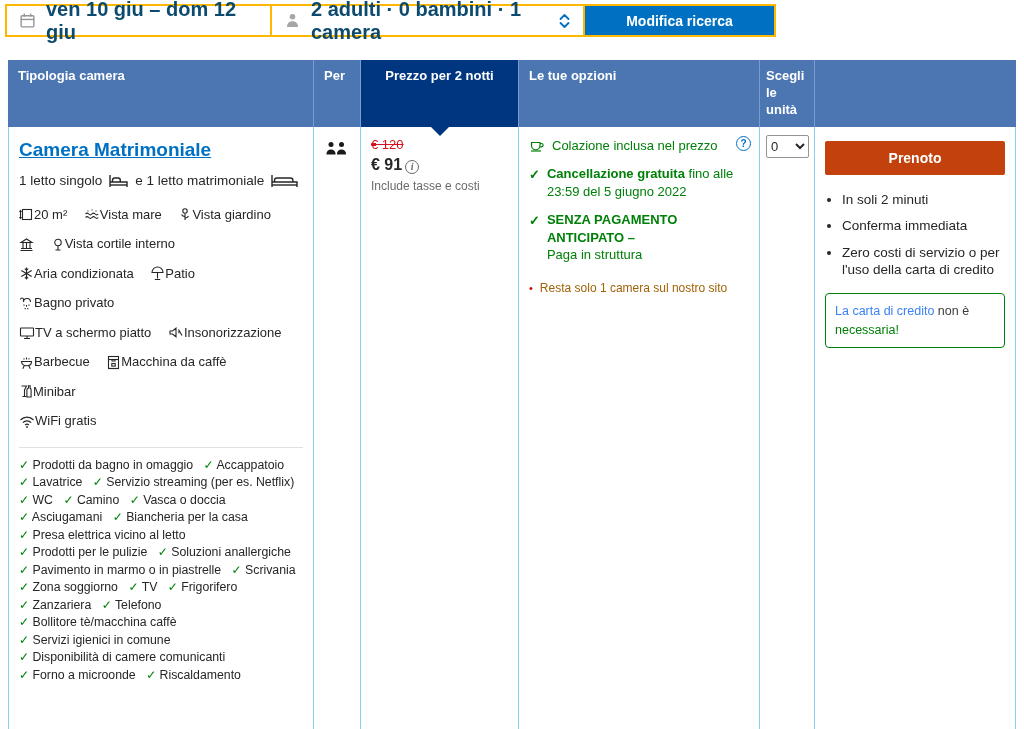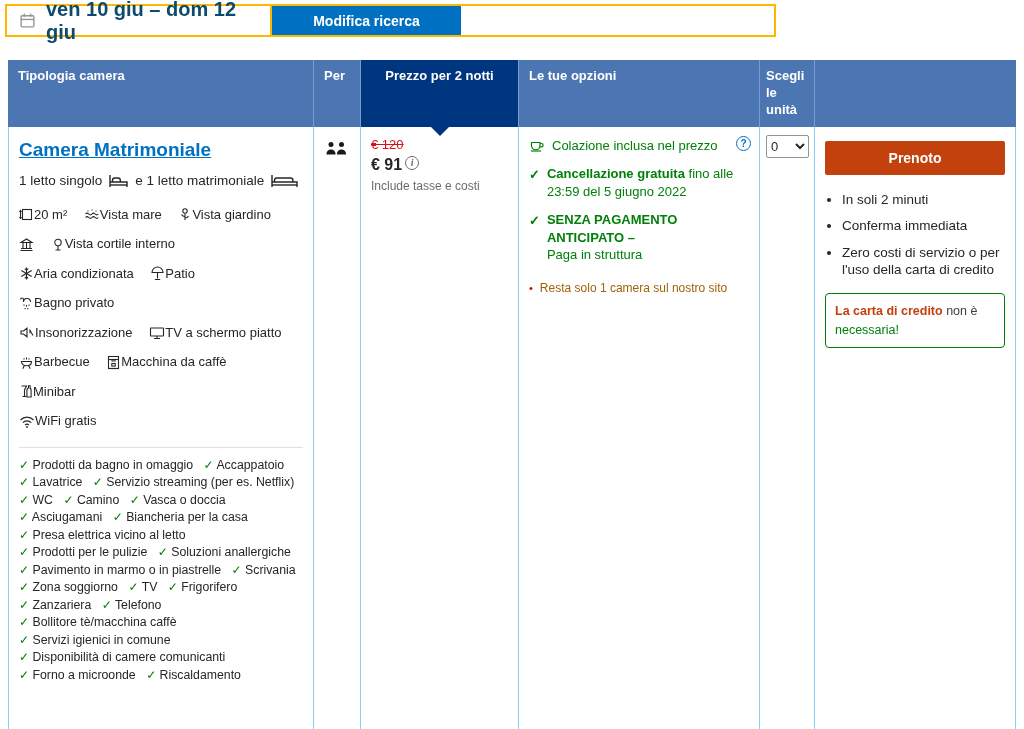--- a/index.html
+++ b/index.html
@@ -60,21 +60,21 @@
   .features { font-size:12.3px; line-height:17.5px; }
   .feat { display:inline; white-space:nowrap; margin-right:7px; }
   .check { color:#008009; font-size:12px; }
   .check::before { content:"✓"; }
 
   
   .td-per { padding-top:14px; text-align:center; }
 
   
   .price-old { color:#d4111e; font-size:13px; text-decoration:line-through; margin-bottom:4px; }
-  .price-now { font-size:16px; font-weight:bold; display:flex; align-items:flex-start; gap:3px; }
+  .price-now { font-size:16px; font-weight:bold; display:flex; align-items:flex-end; gap:3px; }
   .icon-info {
     width:14px; height:14px; border:1px solid #6b6b6b; border-radius:50%;
     color:#6b6b6b; font-size:10px; line-height:12px; text-align:center;
     display:inline-block; font-style:italic; font-family:"Liberation Serif", serif;
   }
   .icon-info::before { content:"i"; }
   .price-note { color:#6b6b6b; font-size:12px; margin-top:5px; }
 
   
   .td-opts { position:relative; font-size:13px; }
@@ -103,38 +103,53 @@
   .book-btn {
     width:100%; height:34px; background:#c2410c; color:#fff; border:0; border-radius:2px;
     font-family:inherit; font-size:14px; font-weight:bold; cursor:pointer; margin-top:4px;
   }
   .benefits { margin:16px 0 14px 0; padding-left:17px; font-size:13.5px; }
   .benefits li { margin-bottom:9px; line-height:1.3; }
   .cc-box {
     border:1px solid #008009; border-radius:4px; padding:8px 9px;
     font-size:12.5px; line-height:1.5; color:#008009;
   }
-  .cc-bold { font-weight:bold; color:#c2410c; }
+  .cc-bold { font-weight:normal; color:#3b82f6; }
   .cc-mid  { color:#3d3d3d; }
 </style>
 </head>
 <body>
 
 <div class="searchbar">
   <div class="sb-cell sb-dates">
     <span>
       <svg width="17" height="17" viewBox="0 0 16 16" fill="none" stroke="#949494" stroke-width="1.3">
         <rect x="2" y="3.5" width="12" height="10.5" rx="1"></rect>
         <line x1="2" y1="7" x2="14" y2="7"></line>
         <line x1="5" y1="1.5" x2="5" y2="4.5"></line>
         <line x1="11" y1="1.5" x2="11" y2="4.5"></line>
       </svg>
     </span>
     <span class="sb-text">ven 10 giu – dom 12 giu</span>
   </div>
+  <div class="sb-cell sb-occ">
+    <span>
+      <svg width="17" height="17" viewBox="0 0 16 16" fill="#a6a6a6">
+        <circle cx="8" cy="4.4" r="2.6"></circle>
+        <path d="M2.8 14c0-3.4 2.2-5.4 5.2-5.4s5.2 2 5.2 5.4z"></path>
+      </svg>
+    </span>
+    <span class="sb-text">2 adulti · 0 bambini · 1 camera</span>
+    <span class="updown">
+      <svg width="13" height="16" viewBox="0 0 13 16" fill="none" stroke="#0071c2" stroke-width="1.8" stroke-linecap="round" stroke-linejoin="round">
+        <path d="M2.5 6 L6.5 2 L10.5 6"></path>
+        <path d="M2.5 10 L6.5 14 L10.5 10"></path>
+      </svg>
+    </span>
+  </div>
   <button class="sb-btn">Modifica ricerca</button>
 </div>
 
 <div class="roomtable">
 
   <div class="grid thead">
     <div class="th">Tipologia camera</div>
     <div class="th">Per</div>
     <div class="th th-price">Prezzo per 2 notti</div>
     <div class="th">Le tue opzioni</div>
@@ -242,35 +257,35 @@
                 <path d="M4.5 6 V3.5 a1.5 1.5 0 0 0 -3 0"></path>
                 <path d="M5 8.5 v1.2 M7.5 9 v1.8 M10 8.5 v1.2 M6.2 12 v1.2 M8.8 12 v1.2"></path>
               </svg>
             </span>
           <span>Bagno privato</span>
         </span>
         <br>
         <span class="fac">
           <span>
               <svg width="16" height="15" viewBox="0 0 16 15" fill="none" stroke="#262626" stroke-width="1.1">
+                <rect x="1.5" y="3" width="13" height="8" rx="0.5"></rect>
+                <path d="M8 11 v2 M5 13.5 h6"></path>
+              </svg>
+            </span>
+          <span>TV a schermo piatto</span>
+        </span>
+        <span class="fac">
+          <span>
+              <svg width="16" height="15" viewBox="0 0 16 15" fill="none" stroke="#262626" stroke-width="1.1">
                 <path d="M2 6 h2.5 L8 3.2 V11.8 L4.5 9 H2 Z"></path>
                 <path d="M10.5 4.5 L14 10.5"></path>
                 <path d="M10.8 8.2 a3 3 0 0 0 0-2.4"></path>
               </svg>
             </span>
           <span>Insonorizzazione</span>
-        </span>
-        <span class="fac">
-          <span>
-              <svg width="16" height="15" viewBox="0 0 16 15" fill="none" stroke="#262626" stroke-width="1.1">
-                <rect x="1.5" y="3" width="13" height="8" rx="0.5"></rect>
-                <path d="M8 11 v2 M5 13.5 h6"></path>
-              </svg>
-            </span>
-          <span>TV a schermo piatto</span>
         </span>
         <br>
         <span class="fac">
           <span>
               <svg width="15" height="15" viewBox="0 0 15 15" fill="none" stroke="#262626" stroke-width="1.1">
                 <path d="M2.5 6.5 h10 c0 2.6 -2.2 4.3 -5 4.3 s-5-1.7-5-4.3 Z"></path>
                 <path d="M5.2 10.8 L3.8 13.8 M9.8 10.8 L11.2 13.8"></path>
                 <path d="M5 4.5 v-1.2 M7.5 4.5 v-2 M10 4.5 v-1.2"></path>
               </svg>
             </span>

